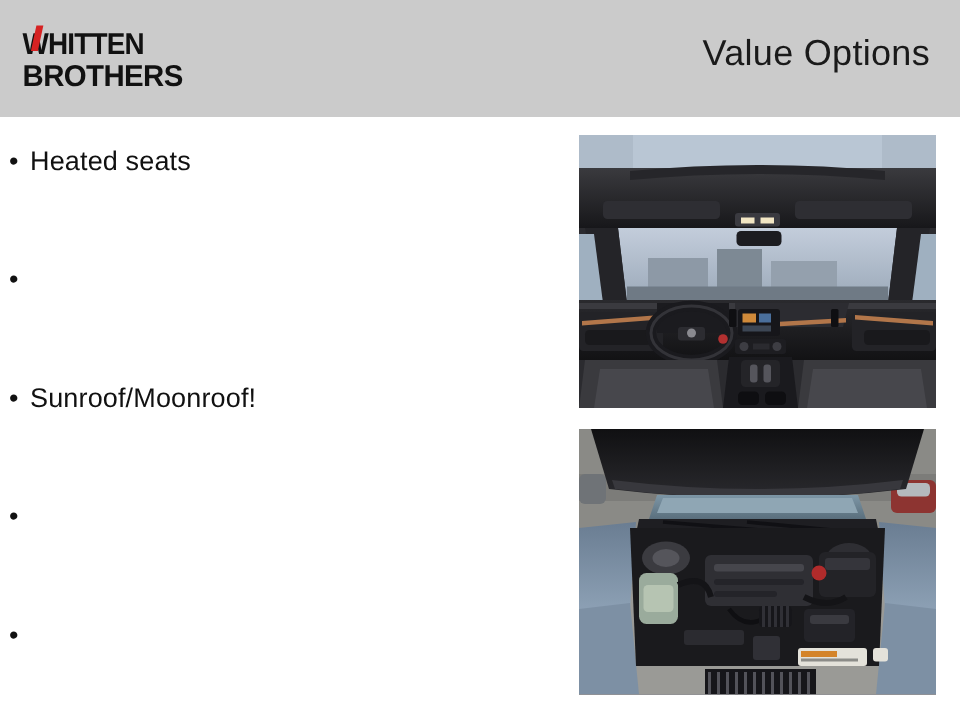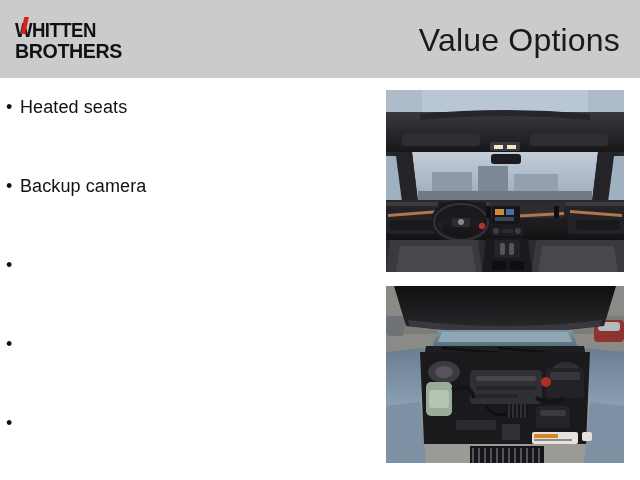--- a/index.html
+++ b/index.html
@@ -71,21 +71,21 @@
     background: #d62222;
     transform: skewX(-13deg);
     z-index: 2;
   }
   .slide-title {
     position: absolute;
     right: 20px;
     top: 22px;
     font-family: "Liberation Sans", sans-serif;
     font-weight: 300;
-    font-size: 32px;
+    font-size: 24px;
     letter-spacing: 0.2px;
     color: #1a1a1a;
     white-space: nowrap;
   }
 
   
   .bullets {
     position: absolute;
     left: 6px;
     top: 96px;
@@ -156,24 +156,24 @@
     <div class="slide-title">Value Options</div>
   </div>
 
   <ul class="bullets">
     <li class="bullet-item">
       <span class="bullet-dot">•</span>
       <span class="bullet-text">Heated seats</span>
     </li>
     <li class="bullet-item">
       <span class="bullet-dot">•</span>
-      <span class="bullet-text">Backup camera</span>
-    </li>
-    <li class="bullet-item">
-      <span class="bullet-dot">•</span>
+    </li>
+    <li class="bullet-item">
+      <span class="bullet-dot">•</span>
+      <span class="bullet-text">Sunroof/Moonroof!</span>
     </li>
     <li class="bullet-item">
       <span class="bullet-dot">•</span>
     </li>
     <li class="bullet-item">
       <span class="bullet-dot">•</span>
     </li>
   </ul>
 
   <div class="photo photo-interior">

